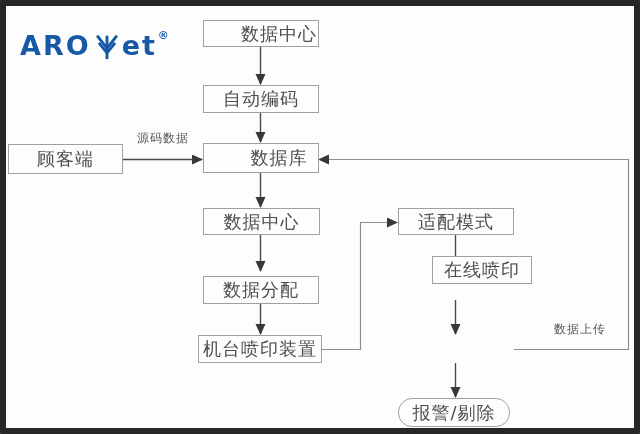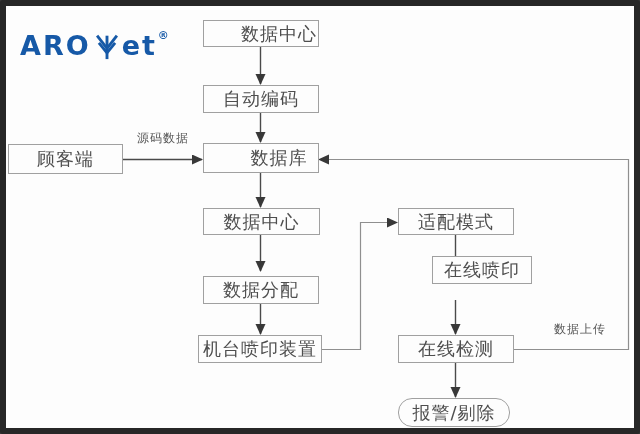--- a/index.html
+++ b/index.html
@@ -95,19 +95,18 @@
 
   <div class="node" style="left:197px;top:14px;width:116px;height:27px;padding-left:36px;">数据中心</div>
   <div class="node" style="left:197px;top:79px;width:116px;height:28px;">自动编码</div>
   <div class="node" style="left:2px;top:138px;width:115px;height:30px;">顾客端</div>
   <div class="node" style="left:197px;top:137px;width:116px;height:30px;padding-left:36px;">数据库</div>
   <div class="node" style="left:197px;top:202px;width:117px;height:27px;">数据中心</div>
   <div class="node" style="left:197px;top:270px;width:116px;height:28px;">数据分配</div>
   <div class="node" style="left:192px;top:329px;width:124px;height:28px;">机台喷印装置</div>
   <div class="node" style="left:392px;top:202px;width:116px;height:27px;">适配模式</div>
   <div class="node" style="left:392px;top:250px;width:100px;height:28px;margin-left:34px;">在线喷印</div>
-  <div class="node" style="left:392px;top:329px;width:116px;height:28px;">在线检测</div>
   <div class="node" style="left:392px;top:392px;width:112px;height:29px;border-radius:14px;">报警/剔除</div>
 
   <div class="edge-label" style="left:114px;top:124px;width:86px;">源码数据</div>
   <div class="edge-label" style="left:528px;top:315px;width:92px;">数据上传</div>
 
 </div>
 
 </body></html>

